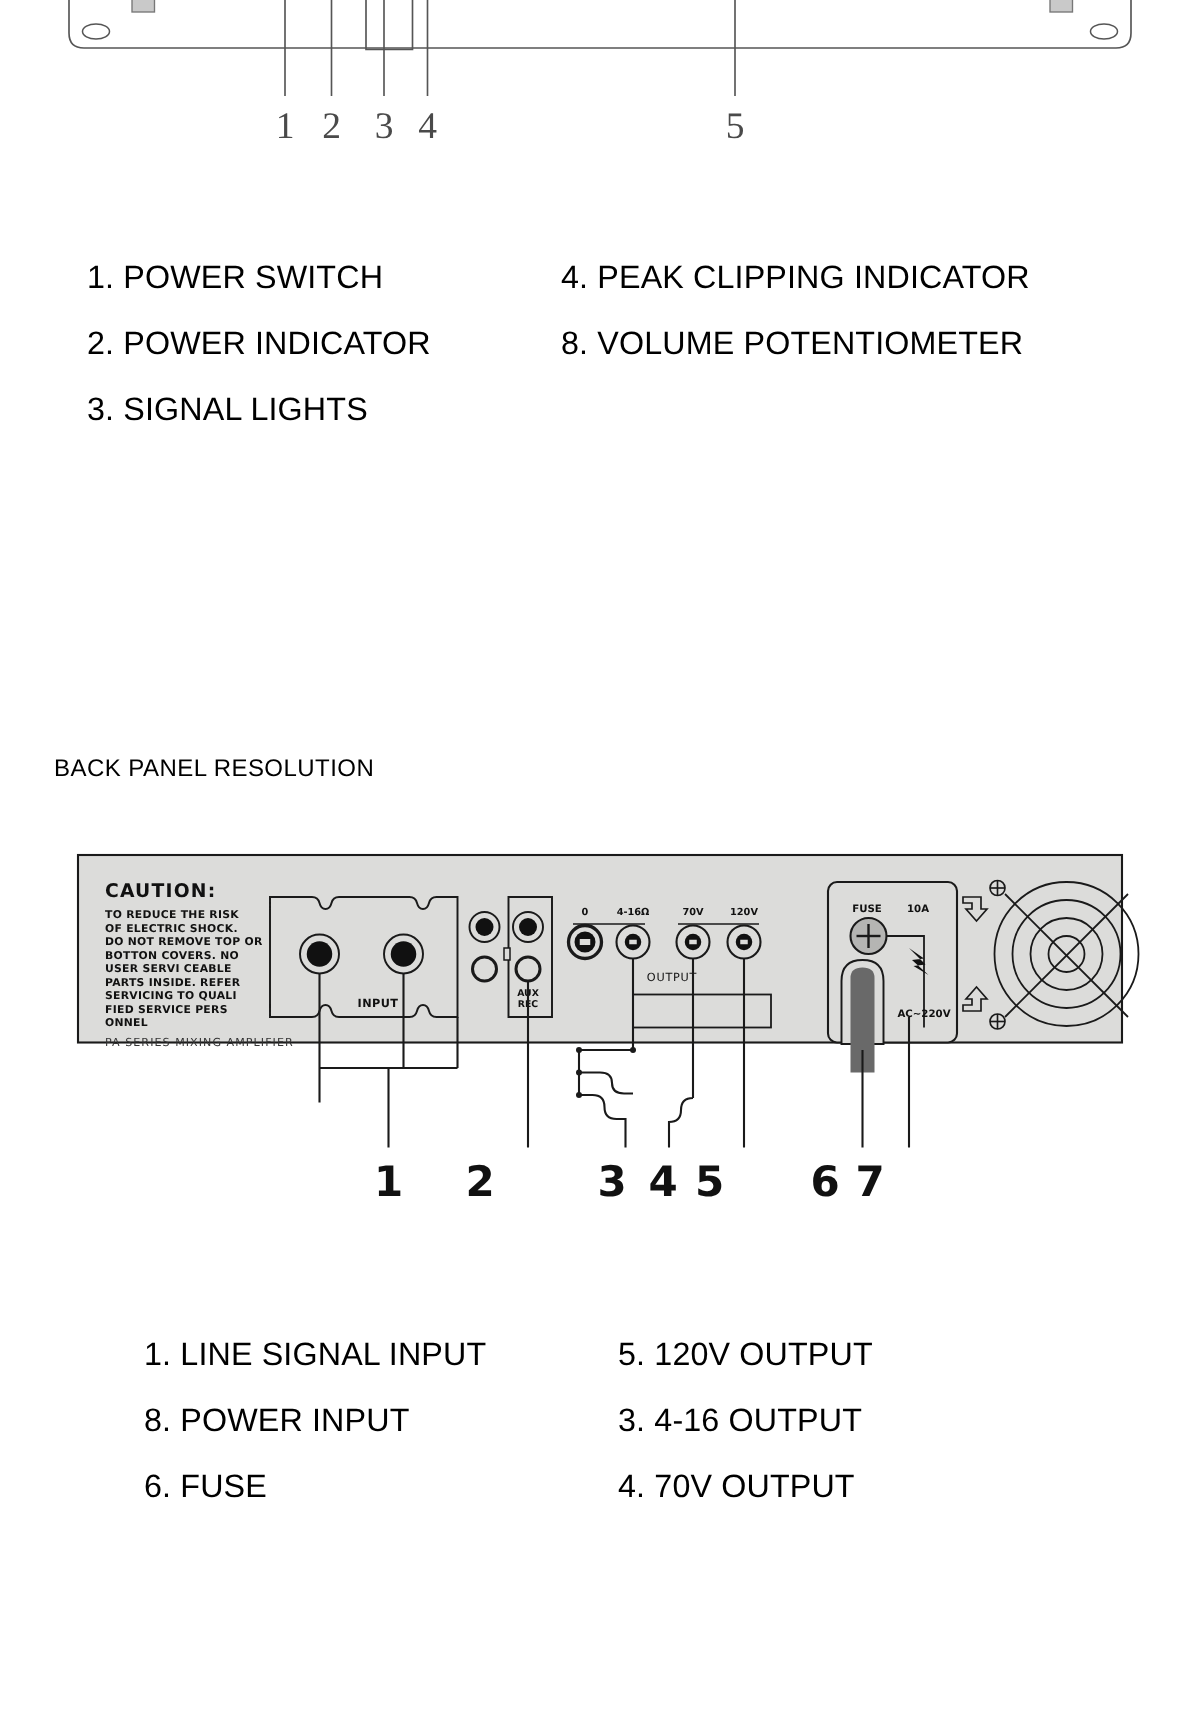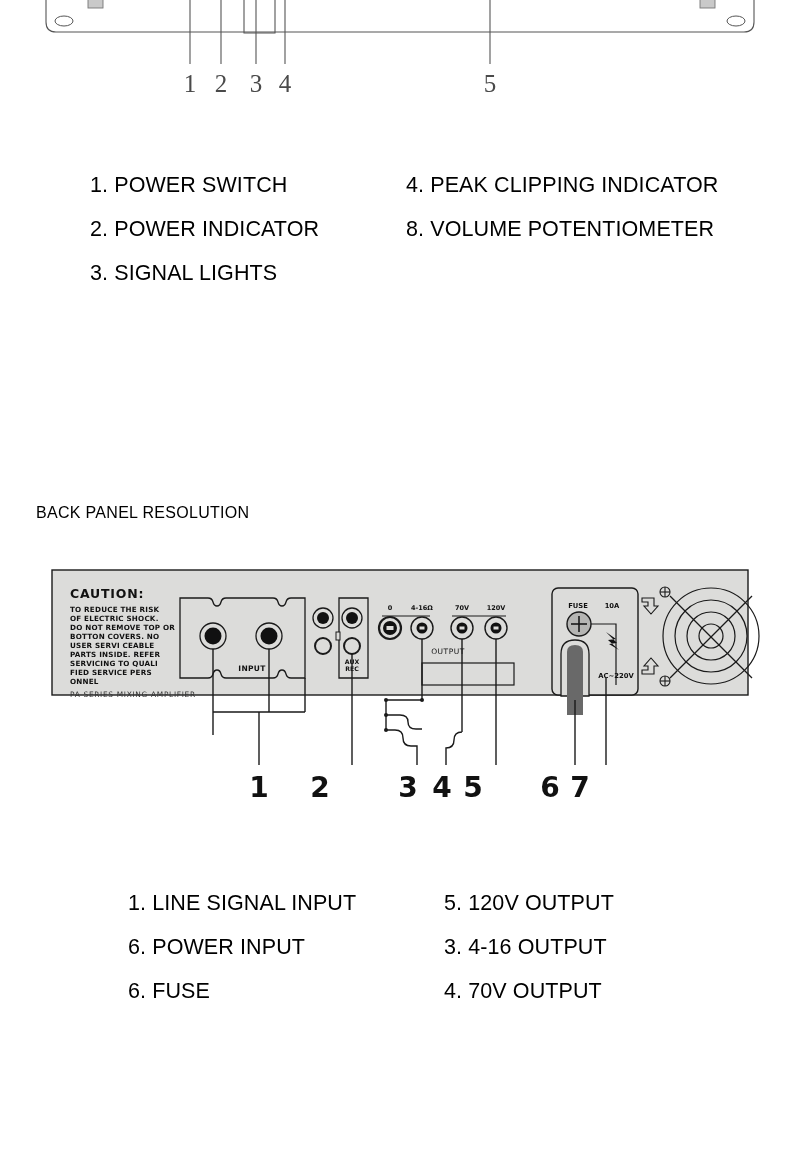--- a/index.html
+++ b/index.html
@@ -32,21 +32,20 @@
     display: grid;
     grid-template-columns: 316px auto;
     row-gap: 10px;
   }
   .legend-item {
     font-size: 21.5px;
     line-height: 34px;
     letter-spacing: 0.1px;
     white-space: nowrap;
     font-weight: 400;
-    margin-left: 32px;
   }
 
   
   #back-panel-heading {
     position: absolute;
     left: 36px; top: 504px;
     font-size: 16px;
     letter-spacing: 0.3px;
     white-space: nowrap;
   }
@@ -239,19 +238,19 @@
   <text x="412" y="237" font-family="'DejaVu Sans', sans-serif" font-size="28" font-weight="bold" fill="#111" text-anchor="middle">4</text>
   <text x="443" y="237" font-family="'DejaVu Sans', sans-serif" font-size="28" font-weight="bold" fill="#111" text-anchor="middle">5</text>
   <text x="520" y="237" font-family="'DejaVu Sans', sans-serif" font-size="28" font-weight="bold" fill="#111" text-anchor="middle">6</text>
   <text x="550" y="237" font-family="'DejaVu Sans', sans-serif" font-size="28" font-weight="bold" fill="#111" text-anchor="middle">7</text>
 </svg>
 
 <div id="back-legend">
   <div class="legend-grid">
     <div class="legend-item">1. LINE SIGNAL INPUT</div>
     <div class="legend-item">5. 120V OUTPUT</div>
-    <div class="legend-item">6. POWER INPUT</div>
+    <div class="legend-item">8. POWER INPUT</div>
     <div class="legend-item">3. 4-16 OUTPUT</div>
     <div class="legend-item">6. FUSE</div>
     <div class="legend-item">4. 70V OUTPUT</div>
     <div class="legend-item"></div>
   </div>
 </div>
 
 </body></html>

